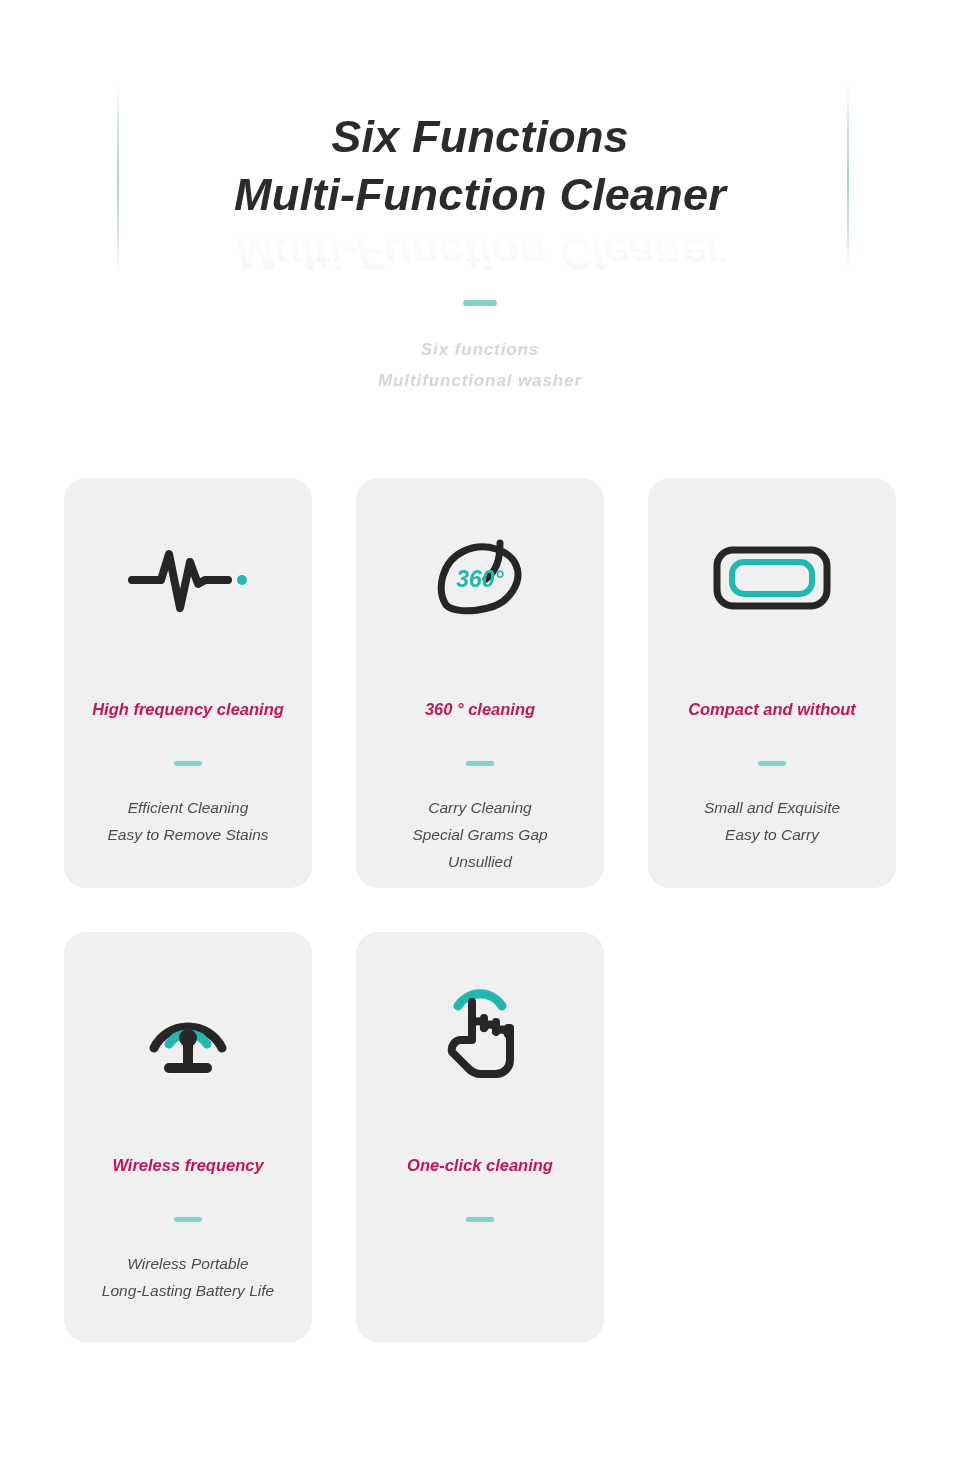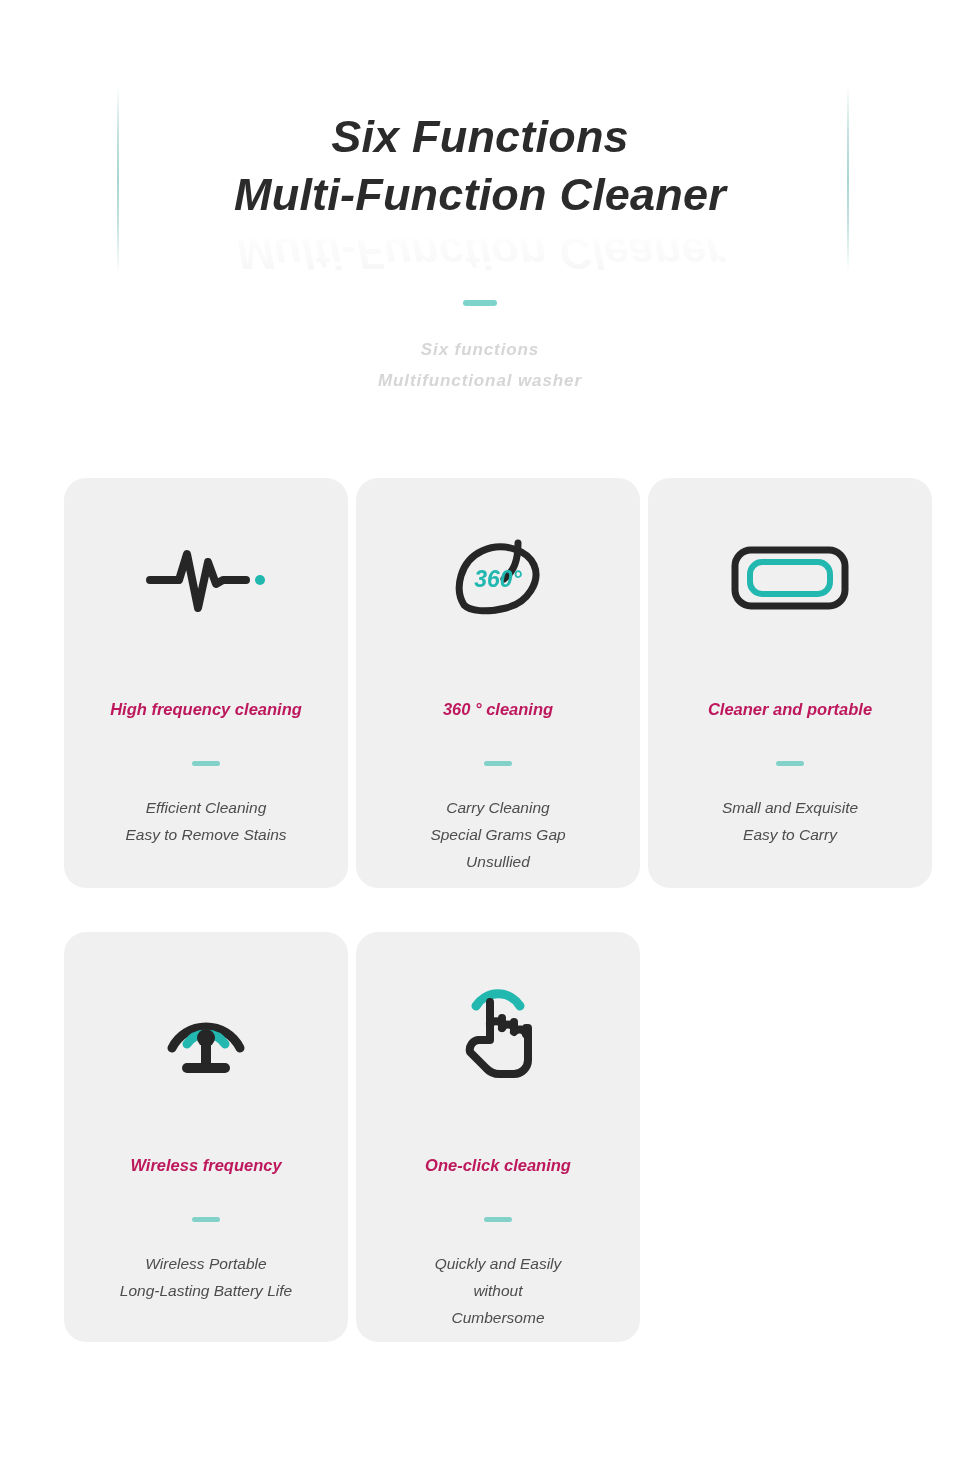--- a/index.html
+++ b/index.html
@@ -105,21 +105,21 @@
     position: absolute;
     top: 478px;
     left: 64px;
     width: 832px;
     display: grid;
     grid-template-columns: repeat(3, 248px);
     gap: 44px 44px;
   }
 
   .card {
-    width: 284px;
+    width: 248px;
     height: 410px;
     background: #f0f0f0;
     border-radius: 22px;
     display: flex;
     flex-direction: column;
     align-items: center;
     padding-top: 52px;
   }
 
   .card-icon {
@@ -215,21 +215,21 @@
 Unsullied</div>
     </div>
 
     <div class="card">
       <div class="card-icon">
         <svg width="120" height="66" viewBox="0 0 120 66">
           <rect x="5" y="5" width="110" height="56" rx="16" ry="16" fill="none" stroke="#262626" stroke-width="7"></rect>
           <rect x="20" y="17" width="80" height="32" rx="12" ry="12" fill="none" stroke="#22b8b0" stroke-width="6"></rect>
         </svg>
       </div>
-      <div class="card-title">Cleaner and portable</div>
+      <div class="card-title">Compact and without</div>
       <div class="card-dash"></div>
       <div class="card-desc">Small and Exquisite
 Easy to Carry</div>
     </div>
 
 
     <div class="card row2">
       <div class="card-icon">
         <svg width="92" height="92" viewBox="0 0 92 92">
           <path d="M12 62 A38 38 0 0 1 80 62" fill="none" stroke="#262626" stroke-width="9" stroke-linecap="round"></path>
@@ -251,19 +251,16 @@
           <path d="M24 22 A26 26 0 0 1 68 22" fill="none" stroke="#22b8b0" stroke-width="9" stroke-linecap="round"></path>
           <path d="M38 18 V56 L26 56 A10 10 0 0 0 18 68
                    L34 84 A18 18 0 0 0 48 90 H62
                    A14 14 0 0 0 76 76 V44
                    M50 44 V34 M62 46 V38 M74 50 V44" fill="none" stroke="#262626" stroke-width="8" stroke-linecap="round" stroke-linejoin="round"></path>
           <path d="M38 40 A8 8 0 0 1 50 40 M50 44 A7 7 0 0 1 62 44 M62 48 A7 7 0 0 1 74 50" fill="none" stroke="#262626" stroke-width="8" stroke-linecap="round" stroke-linejoin="round"></path>
         </svg>
       </div>
       <div class="card-title">One-click cleaning</div>
       <div class="card-dash"></div>
-      <div class="card-desc">Quickly and Easily
-without
-Cumbersome</div>
     </div>
 
   </div>
 </div>
 
 </body></html>

